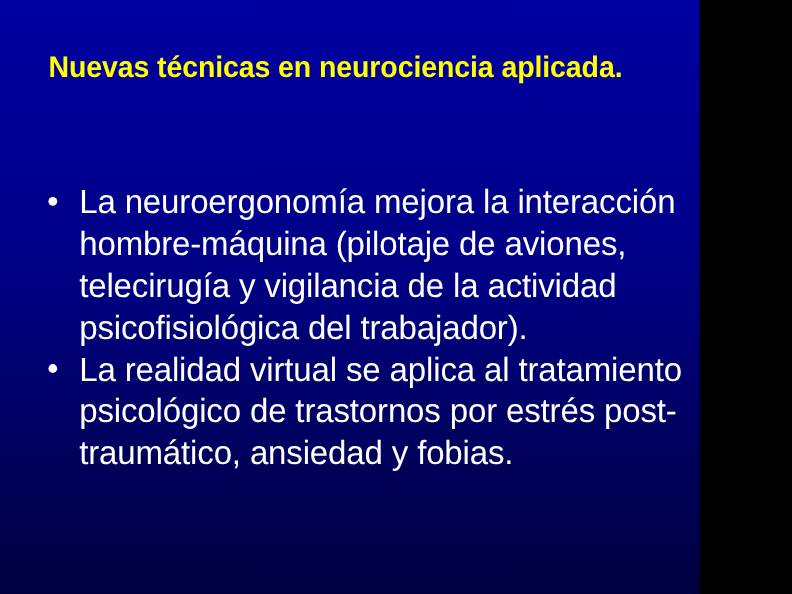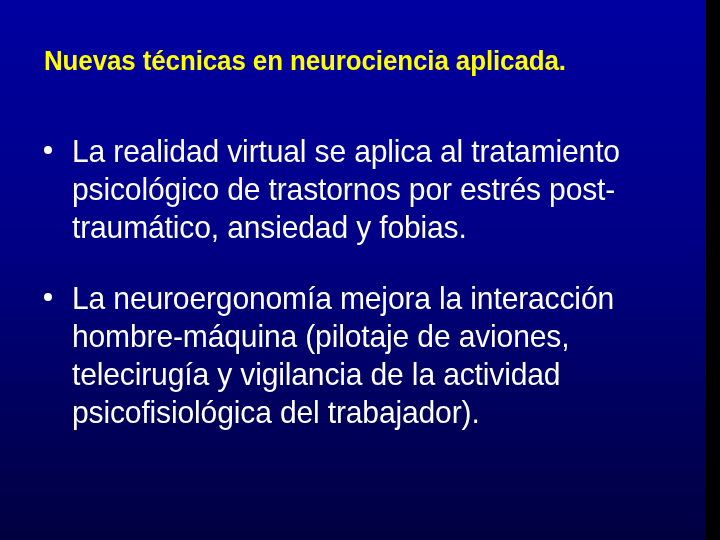--- a/index.html
+++ b/index.html
@@ -3,21 +3,21 @@
 <meta charset="utf-8">
 <style>
   html, body {
     margin: 0;
     padding: 0;
     background: #000000;
   }
 
   #slide {
     position: relative;
-    width: 706px;
+    width: 636px;
     height: 540px;
     overflow: hidden;
     background: linear-gradient(to bottom,
         #0000a0 0%,
         #000096 18%,
         #000088 42%,
         #00006e 63%,
         #000055 82%,
         #000040 100%);
     font-family: "Liberation Sans", sans-serif;
@@ -92,37 +92,37 @@
 </style>
 </head>
 <body>
 
 <div id="slide">
 
   <div id="slide-title">Nuevas técnicas en neurociencia aplicada.</div>
 
   <div id="body">
 
-    <div class="bullet-row" id="bullet-1-row">
-      <span class="bullet-marker">
-        <span class="bullet-dot"></span>
-      </span>
-      <span class="bullet-text">
-        <span class="tline">La realidad virtual se aplica al tratamiento</span>
-        <span class="tline">psicológico de trastornos por estrés post-</span>
-        <span class="tline">traumático, ansiedad y fobias.</span>
-      </span>
-    </div>
-
     <div class="bullet-row" id="bullet-2-row">
       <span class="bullet-marker">
         <span class="bullet-dot"></span>
       </span>
       <span class="bullet-text">
         <span class="tline">La neuroergonomía mejora la interacción</span>
         <span class="tline">hombre-máquina (pilotaje de aviones,</span>
         <span class="tline">telecirugía y vigilancia de la actividad</span>
         <span class="tline">psicofisiológica del trabajador).</span>
       </span>
     </div>
 
+    <div class="bullet-row" id="bullet-1-row">
+      <span class="bullet-marker">
+        <span class="bullet-dot"></span>
+      </span>
+      <span class="bullet-text">
+        <span class="tline">La realidad virtual se aplica al tratamiento</span>
+        <span class="tline">psicológico de trastornos por estrés post-</span>
+        <span class="tline">traumático, ansiedad y fobias.</span>
+      </span>
+    </div>
+
   </div>
 </div>
 
 </body></html>

